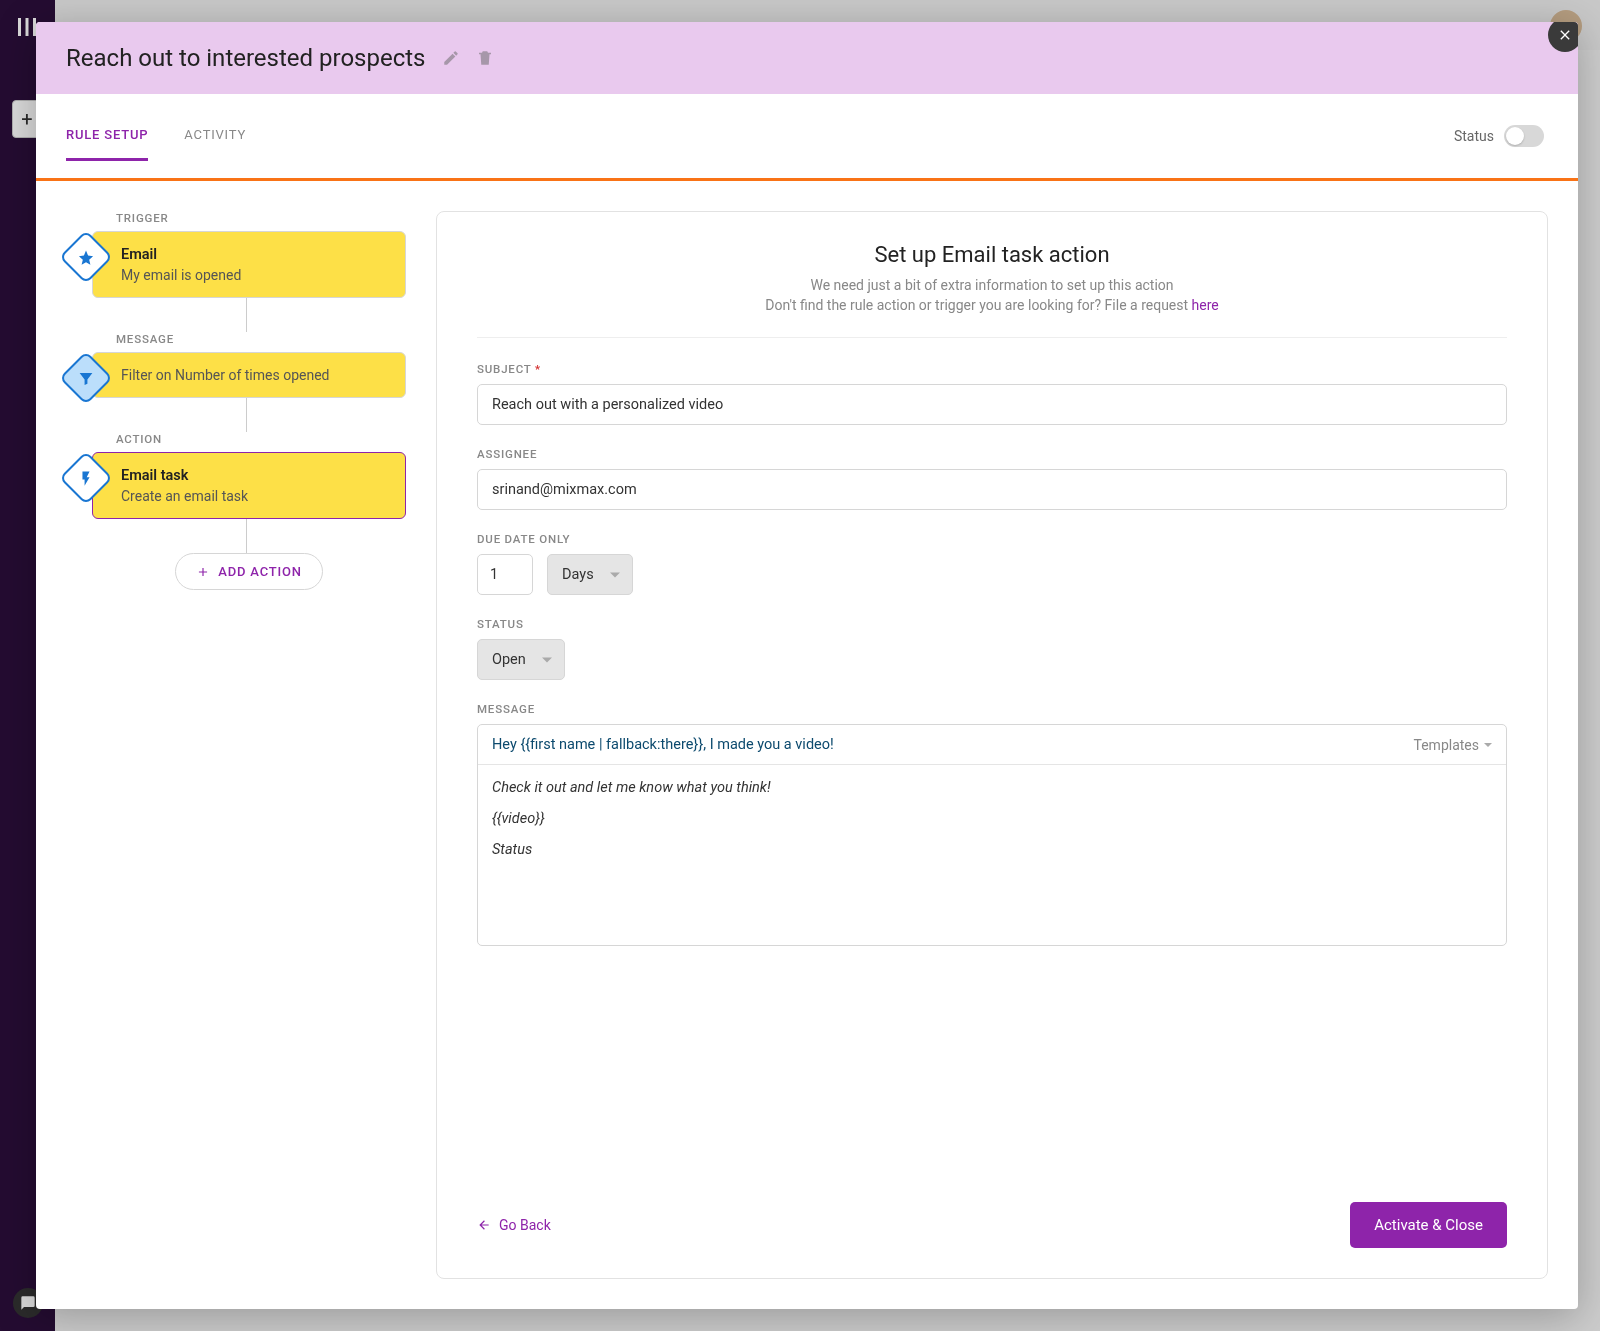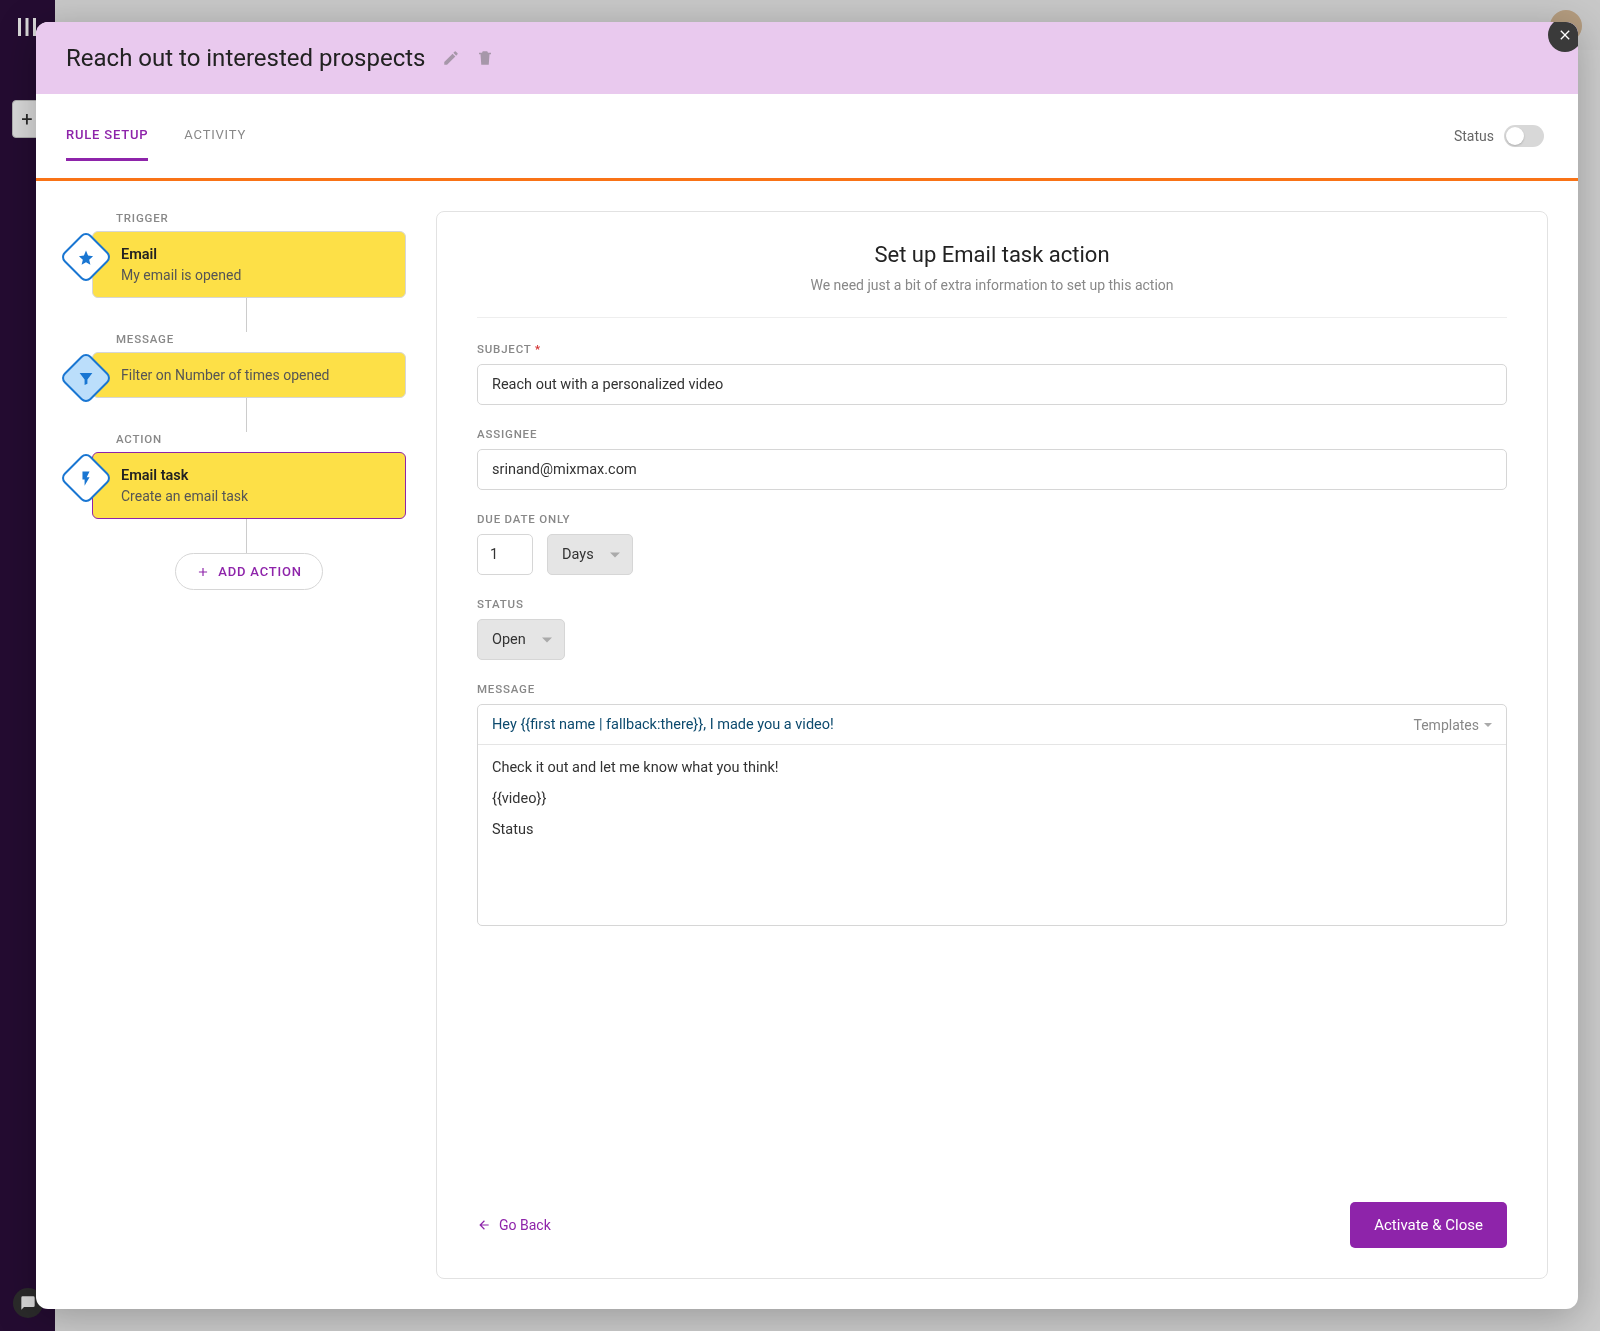--- a/index.html
+++ b/index.html
@@ -11,21 +11,21 @@
 .bg-page-title { position: absolute; left: 90px; top: 18px; font-size: 26px; color: #333; font-weight: 500; }
 .bg-page-sub { position: absolute; left: 370px; top: 18px; font-size: 26px; color: #333; font-weight: 500; }
 .bg-overlay { position: absolute; left:0; top:0; right:0; bottom:0; background: rgba(0,0,0,0.15); }
 .bg-logo { position: absolute; left: 15px; top: 15px; width: 24px; height: 24px; }
 .bg-logo svg { width:24px; height:24px; }
 .bg-add { position: absolute; left: 12px; top: 100px; width: 30px; height: 38px; background: #fff; border: 1px solid #ccc; border-radius: 4px; display:flex; align-items:center; justify-content:center; font-size:20px; color:#333;}
 .bg-help { position: absolute; left: 13px; bottom: 13px; width: 30px; height: 30px; background: #333; border-radius: 50%; display:flex; align-items:center; justify-content:center; color:#fff; }
 .bg-avatar { position: absolute; right: 18px; top: 10px; width: 32px; height: 32px; background: #d4b896; border-radius:50%; }
 
 
-.modal { position: absolute; left: 36px; top: 22px; right: 22px; bottom: 22px; background: #fff; border-radius: 12px; box-shadow: 0 8px 40px rgba(0,0,0,0.25); display: flex; flex-direction: column; overflow: hidden; }
+.modal { position: absolute; left: 36px; top: 22px; right: 22px; bottom: 22px; background: #fff; border-radius: 4px; box-shadow: 0 8px 40px rgba(0,0,0,0.25); display: flex; flex-direction: column; overflow: hidden; }
 .modal-close { position: absolute; right: -4px; top: -4px; width: 34px; height: 34px; background: #3a3a3a; border-radius: 50%; display: flex; align-items: center; justify-content: center; color: #fff; cursor: pointer; z-index: 10; }
 .modal-close svg { width: 16px; height: 16px; }
 
 .modal-header { background: #e9c9ee; padding: 22px 30px; display: flex; align-items: center; gap: 16px; }
 .modal-title { font-size: 24px; font-weight: 400; color: #222; }
 .hdr-icon { width: 18px; height: 18px; cursor: pointer; opacity: 0.5; }
 
 .tab-bar { display: flex; align-items: center; border-bottom: 3px solid #f97316; padding: 17px 30px; text-align: center; }
 .tab { padding: 16px 0; margin-right: 36px; font-size: 13px; letter-spacing: 0.8px; color: #888; cursor: pointer; border-bottom: 3px solid transparent; }
 .tab.active { color: #8e24aa; border-bottom-color: #8e24aa; font-weight: 500; }
@@ -68,21 +68,21 @@
 .small-input { width: 56px; border: 1px solid #d6d6d6; border-radius: 5px; padding: 11px 12px; font-size: 14.5px; color: #333; font-family: inherit; }
 .select { border: 1px solid #d6d6d6; border-radius: 5px; padding: 11px 38px 11px 14px; font-size: 14.5px; color: #333; position: relative; cursor: pointer; background: #e5e5e5; display: inline-flex; align-items: center; }
 .select .caret { position: absolute; right: 12px; top: 50%; transform: translateY(-50%); width: 0; height: 0; border-left: 5px solid transparent; border-right: 5px solid transparent; border-top: 5px solid #aaa; }
 .field-group { margin-bottom: 22px; }
 
 .message-box { border: 1px solid #d6d6d6; border-radius: 5px; overflow: hidden; margin-bottom: 22px; }
 .message-subject-row { display: flex; align-items: center; border-bottom: 1px solid #e5e5e5; padding: 11px 14px; }
 .message-subject { flex: 1; border: none; font-size: 14.5px; color: #0c4a6e; outline: none; font-family: inherit; }
 .templates-btn { display: flex; align-items: center; gap: 5px; font-size: 14px; color: #888; cursor: pointer; }
 .templates-btn .caret { width:0;height:0;border-left:4px solid transparent; border-right:4px solid transparent; border-top:4px solid #aaa; }
-.message-body { padding: 14px; min-height: 180px; }
+.message-body { padding: 14px; min-height: 180px; font-style: italic; }
 .message-body p { font-size: 14.5px; color: #333; margin-bottom: 14px; }
 
 .panel-footer { display: flex; align-items: center; justify-content: space-between; margin-top: auto; }
 .go-back { display: flex; align-items: center; gap: 8px; color: #8e24aa; font-size: 14px; cursor: pointer; }
 .go-back svg { width: 14px; height: 14px; fill: #8e24aa; }
 .activate-btn { background: #8e24aa; color: #fff; border: none; border-radius: 5px; padding: 14px 24px; font-size: 15px; cursor: pointer; font-family: inherit; }
 </style>
 </head>
 <body>
 
@@ -186,20 +186,23 @@
               <path d="M11 5h2v6h6v2h-6v6h-2v-6H5v-2h6z"></path>
             </svg>
           <span>ADD ACTION</span>
         </div>
       </div>
     </div>
 
     <div class="panel">
       <div class="panel-title">Set up Email task action</div>
       <div class="panel-sub">We need just a bit of extra information to set up this action</div>
+      <div class="panel-sub">
+        <span>Don't find the rule action or trigger you are looking for? File a request </span><a href="#">here</a>
+      </div>
       <hr class="panel-divider">
 
       <div class="field-label"><span>SUBJECT</span> <span class="req">*</span></div>
       <input class="input" value="Reach out with a personalized video" style="">
 
       <div class="field-label">ASSIGNEE</div>
       <input class="input" value="srinand@mixmax.com" style="">
 
       <div class="field-label">DUE DATE ONLY</div>
       <div class="row">

